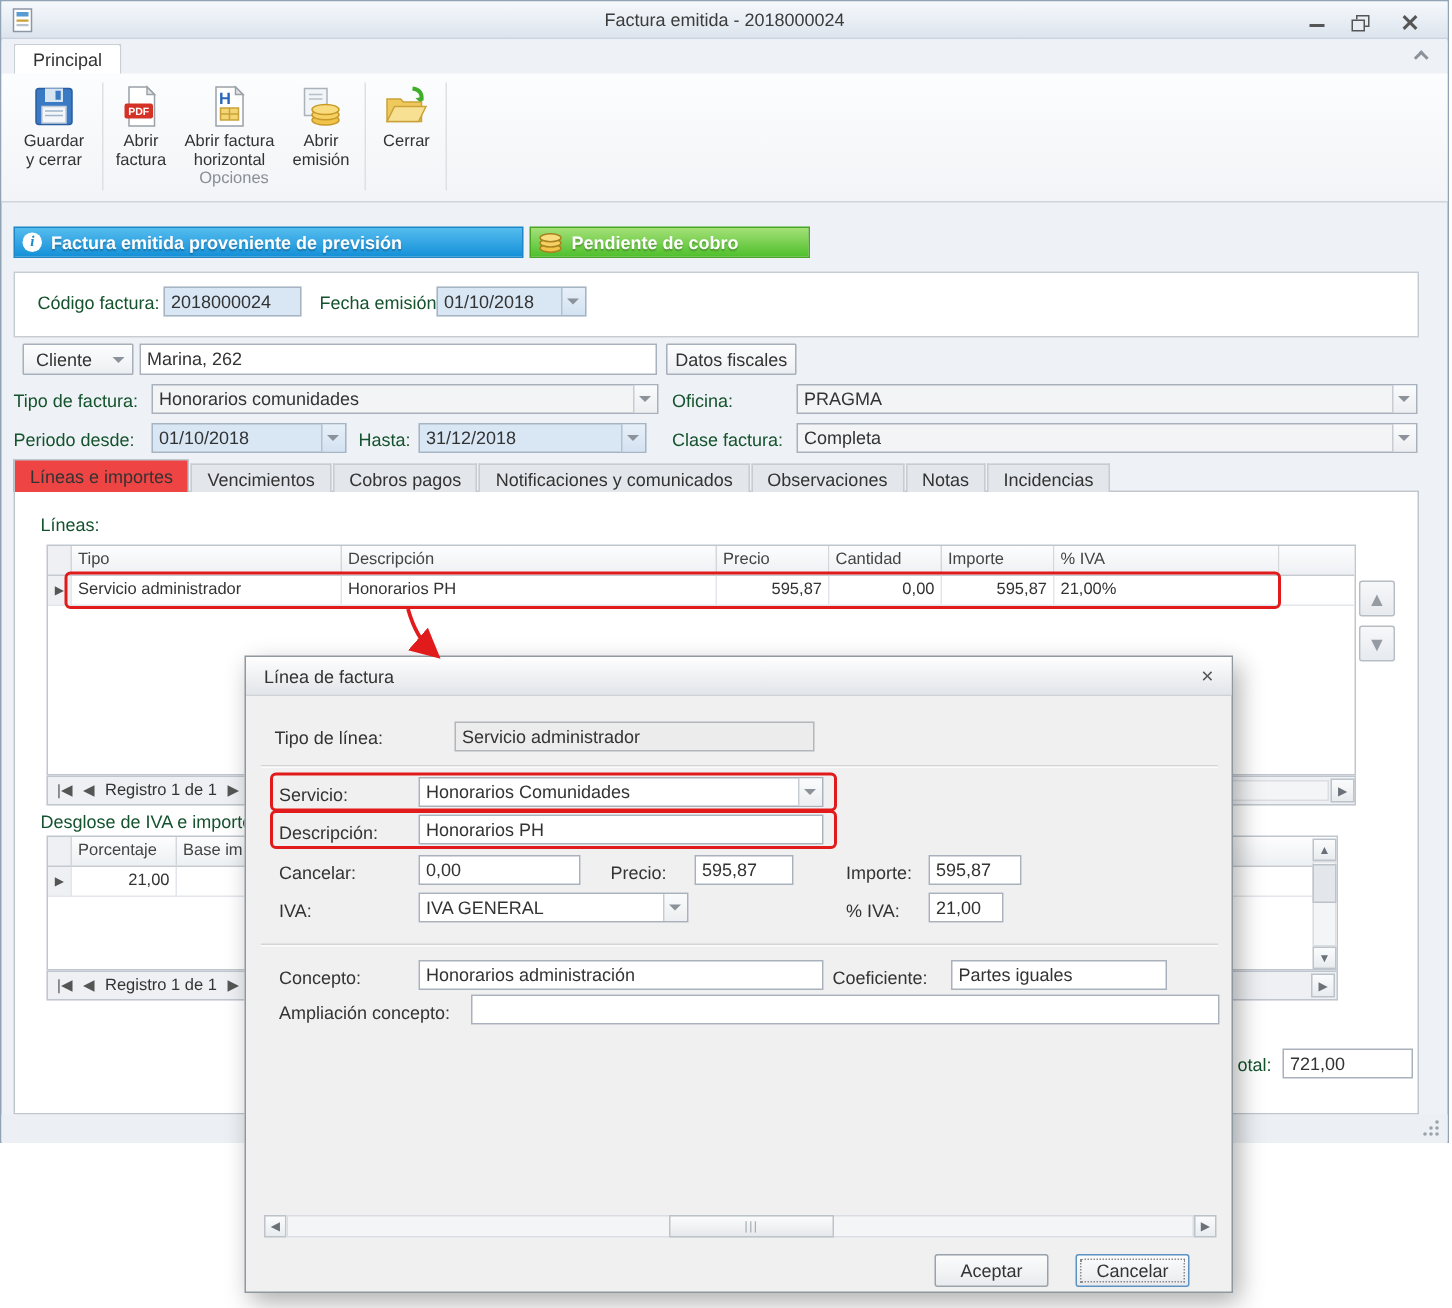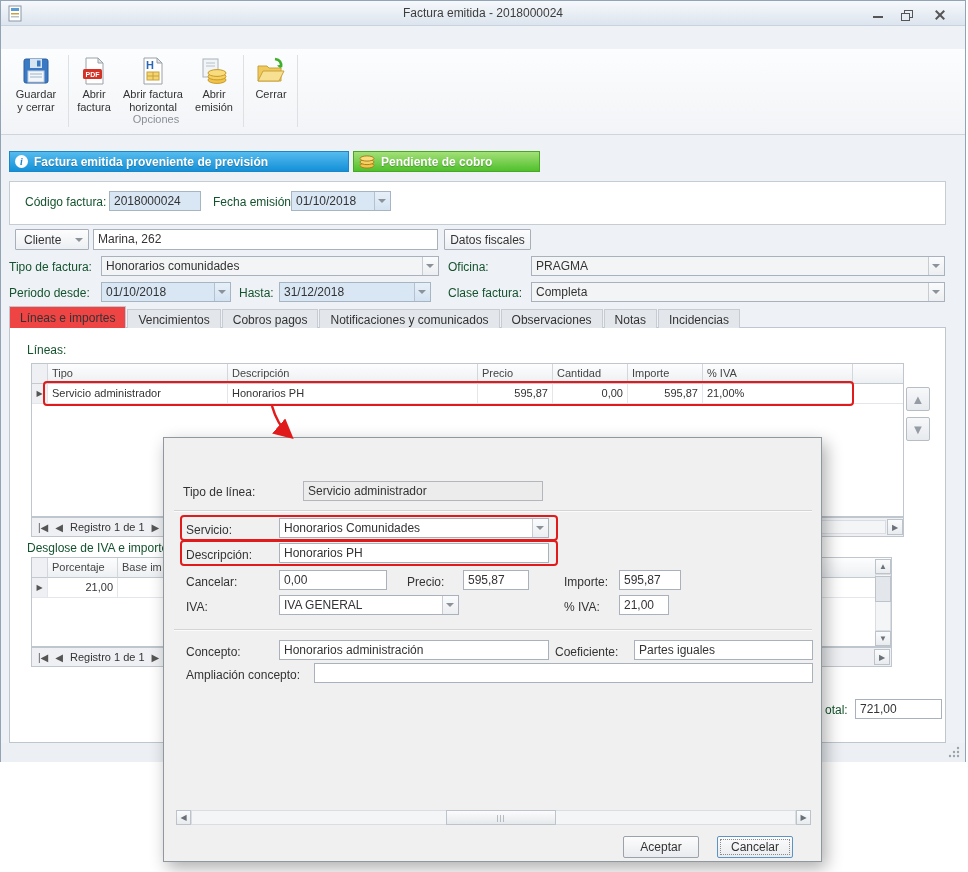--- a/index.html
+++ b/index.html
@@ -93,20 +93,24 @@
       <div class="wbtn" style="right:46px">
           <span class="rsq"></span>
           <span class="rsq2"></span>
         </div>
       <div class="wbtn" style="right:14px">
           <span class="xbar x1"></span>
           <span class="xbar x2"></span>
         </div>
     </div>
 
+    <div class="tabrow">
+      <div class="ribbon-tab">Principal</div>
+      <div class="chev"></div>
+    </div>
 
     <div class="ribbon">
       <div class="rbtn" style="left:6px;width:58px">
         <div class="ricon">
           <svg width="30" height="30" viewBox="0 0 30 30">
             <rect x="3" y="3" width="24" height="24" rx="2" fill="#3a79c3" stroke="#2a5e9e"></rect>
             <rect x="9" y="3" width="12" height="9" fill="#d7e4f2"></rect>
             <rect x="16" y="4.5" width="3.5" height="6" fill="#3a79c3"></rect>
             <rect x="7" y="15" width="16" height="11" fill="#f4f7fa" stroke="#c2cdd9"></rect>
             <line x1="9" y1="18" x2="21" y2="18" stroke="#9fb4ca"></line>
@@ -339,20 +343,24 @@
       <circle cx="11" cy="3" r="1.2" fill="#9aa2ab"></circle>
       <circle cx="7" cy="7" r="1.2" fill="#9aa2ab"></circle>
         <circle cx="11" cy="7" r="1.2" fill="#9aa2ab"></circle>
       <circle cx="3" cy="11" r="1.2" fill="#9aa2ab"></circle>
         <circle cx="7" cy="11" r="1.2" fill="#9aa2ab"></circle>
         <circle cx="11" cy="11" r="1.2" fill="#9aa2ab"></circle>
     </svg>
   </div>
 
   <div class="dlg">
+    <div class="dlg-title">
+      <span class="abs" style="left:12px;top:6px">Línea de factura</span>
+      <span class="abs" style="right:12px;top:4px;font-size:14px;color:#555">×</span>
+    </div>
 
     <div class="lbl" style="left:19px;top:47px">Tipo de línea:</div>
     <div class="tb ro" style="left:139px;top:43px;width:240px;height:20px">Servicio administrador</div>
 
     <div class="sep" style="left:10px;top:72px;width:638px"></div>
 
     <div class="lbl" style="left:22px;top:85px">Servicio:</div>
     <div class="combo" style="left:115px;top:80px;width:270px;height:20px">
       <span class="val">Honorarios Comunidades</span>
       <span class="zone">
@@ -380,21 +388,21 @@
         </span>
     </div>
     <div class="lbl" style="left:400px;top:162px">% IVA:</div>
     <div class="tb" style="left:455px;top:157px;width:50px;height:20px">21,00</div>
 
     <div class="sep" style="left:10px;top:191px;width:638px"></div>
 
     <div class="lbl" style="left:22px;top:207px">Concepto:</div>
     <div class="tb" style="left:115px;top:202px;width:270px;height:20px">Honorarios administración</div>
     <div class="lbl" style="left:391px;top:207px">Coeficiente:</div>
-    <div class="tb" style="left:470px;top:202px;width:179px;height:20px">Partes iguales</div>
+    <div class="tb" style="left:470px;top:202px;width:144px;height:20px">Partes iguales</div>
 
     <div class="lbl" style="left:22px;top:230px">Ampliación concepto:</div>
     <div class="tb" style="left:150px;top:225px;width:499px;height:20px"></div>
 
     <div class="sbtn" style="left:12px;top:372px;width:15px;height:15px">
         <span>◀</span>
       </div>
     <div class="track" style="left:27px;top:372px;width:605px;height:15px"></div>
     <div class="sbtn" style="left:282px;top:372px;width:110px;height:15px;background:linear-gradient(#fcfcfd,#e6e9ec);color:#9aa1a8;letter-spacing:1px">|||</div>
     <div class="sbtn" style="left:632px;top:372px;width:15px;height:15px">

